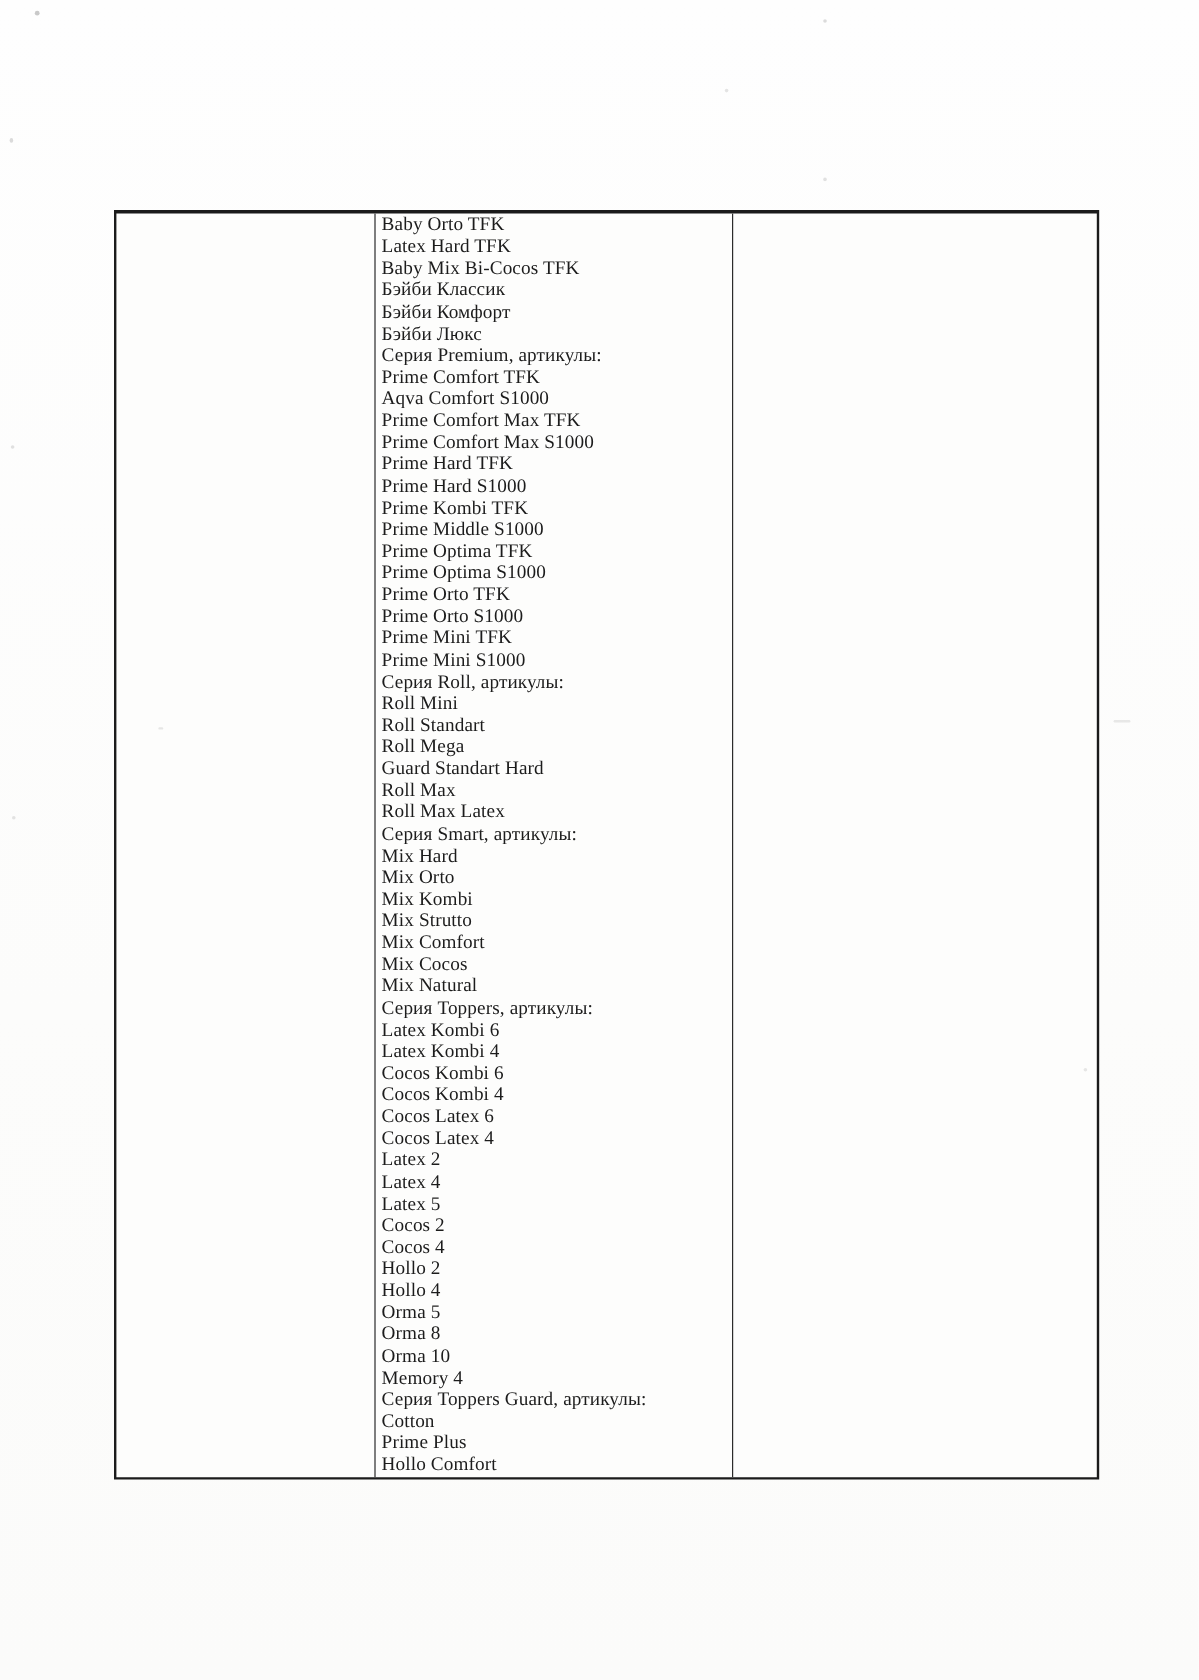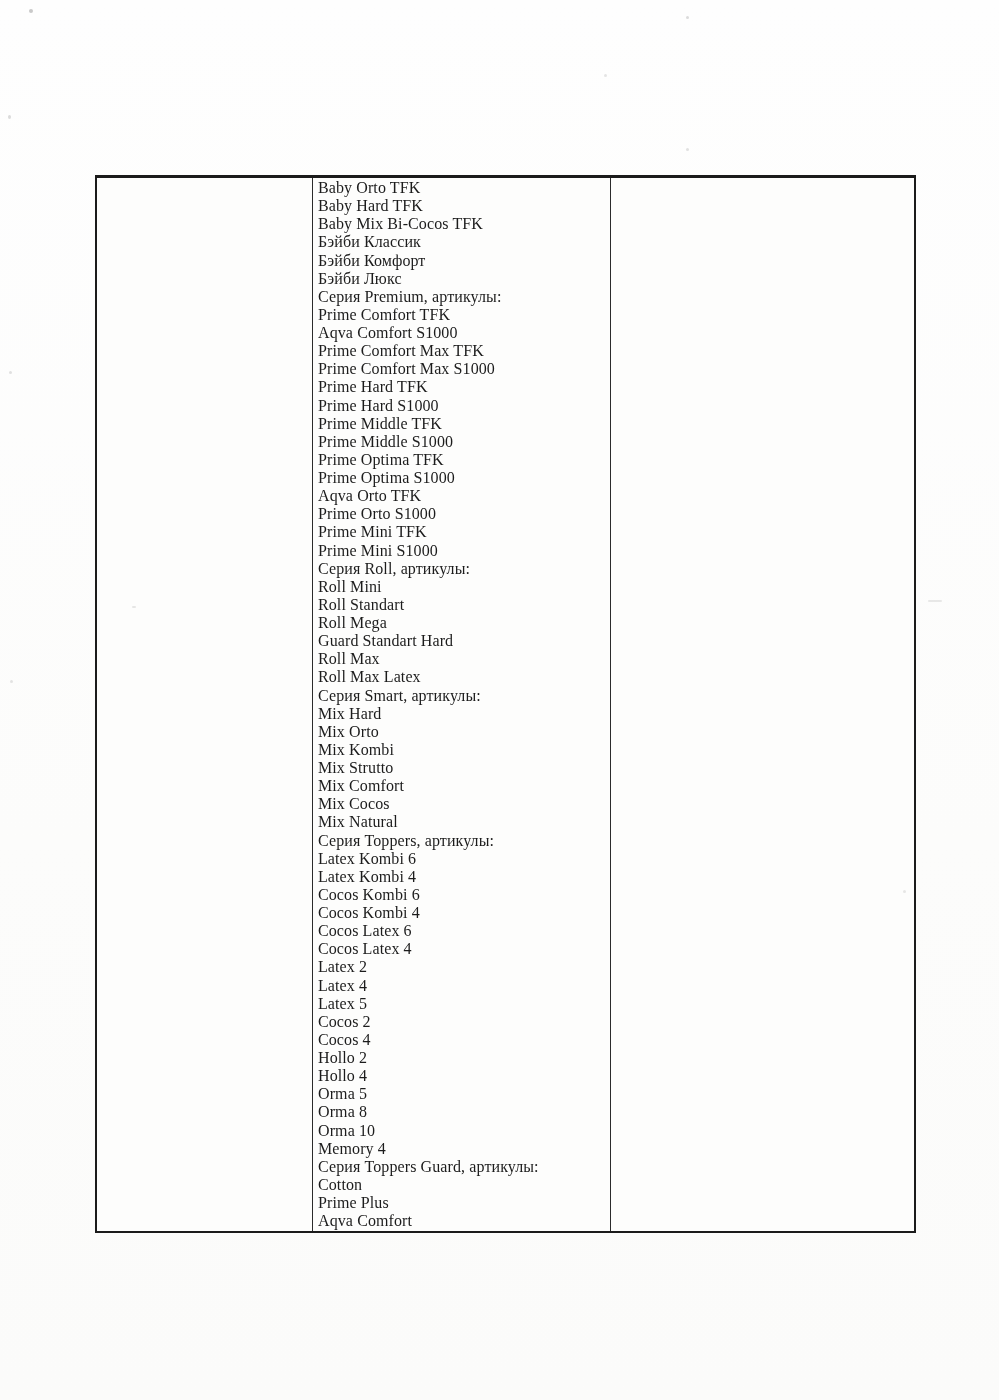--- a/index.html
+++ b/index.html
@@ -64,37 +64,37 @@
 </style>
 </head>
 <body>
 
 <div class="page">
 
   <div class="doc-table">
     <div class="col col-left"></div>
     <div class="col col-products">
         <div class="row">Baby Orto TFK</div>
-        <div class="row">Baby Hard TFK</div>
+        <div class="row">Latex Hard TFK</div>
         <div class="row">Baby Mix Bi-Cocos TFK</div>
         <div class="row">Бэйби Классик</div>
         <div class="row">Бэйби Комфорт</div>
         <div class="row">Бэйби Люкс</div>
         <div class="row">Серия Premium, артикулы:</div>
         <div class="row">Prime Comfort TFK</div>
         <div class="row">Aqva Comfort S1000</div>
         <div class="row">Prime Comfort Max TFK</div>
         <div class="row">Prime Comfort Max S1000</div>
         <div class="row">Prime Hard TFK</div>
         <div class="row">Prime Hard S1000</div>
-        <div class="row">Prime Middle TFK</div>
+        <div class="row">Prime Kombi TFK</div>
         <div class="row">Prime Middle S1000</div>
         <div class="row">Prime Optima TFK</div>
         <div class="row">Prime Optima S1000</div>
-        <div class="row">Aqva Orto TFK</div>
+        <div class="row">Prime Orto TFK</div>
         <div class="row">Prime Orto S1000</div>
         <div class="row">Prime Mini TFK</div>
         <div class="row">Prime Mini S1000</div>
         <div class="row">Серия Roll, артикулы:</div>
         <div class="row">Roll Mini</div>
         <div class="row">Roll Standart</div>
         <div class="row">Roll Mega</div>
         <div class="row">Guard Standart Hard</div>
         <div class="row">Roll Max</div>
         <div class="row">Roll Max Latex</div>
@@ -120,21 +120,21 @@
         <div class="row">Cocos 4</div>
         <div class="row">Hollo 2</div>
         <div class="row">Hollo 4</div>
         <div class="row">Orma 5</div>
         <div class="row">Orma 8</div>
         <div class="row">Orma 10</div>
         <div class="row">Memory 4</div>
         <div class="row">Серия Toppers Guard, артикулы:</div>
         <div class="row">Cotton</div>
         <div class="row">Prime Plus</div>
-        <div class="row">Aqva Comfort</div>
+        <div class="row">Hollo Comfort</div>
       </div>
     <div class="col col-right"></div>
   </div>
 
   <div class="speck s1"></div>
   <div class="speck s2"></div>
   <div class="speck s3"></div>
   <div class="speck s4"></div>
   <div class="speck s5"></div>
   <div class="speck s6"></div>

